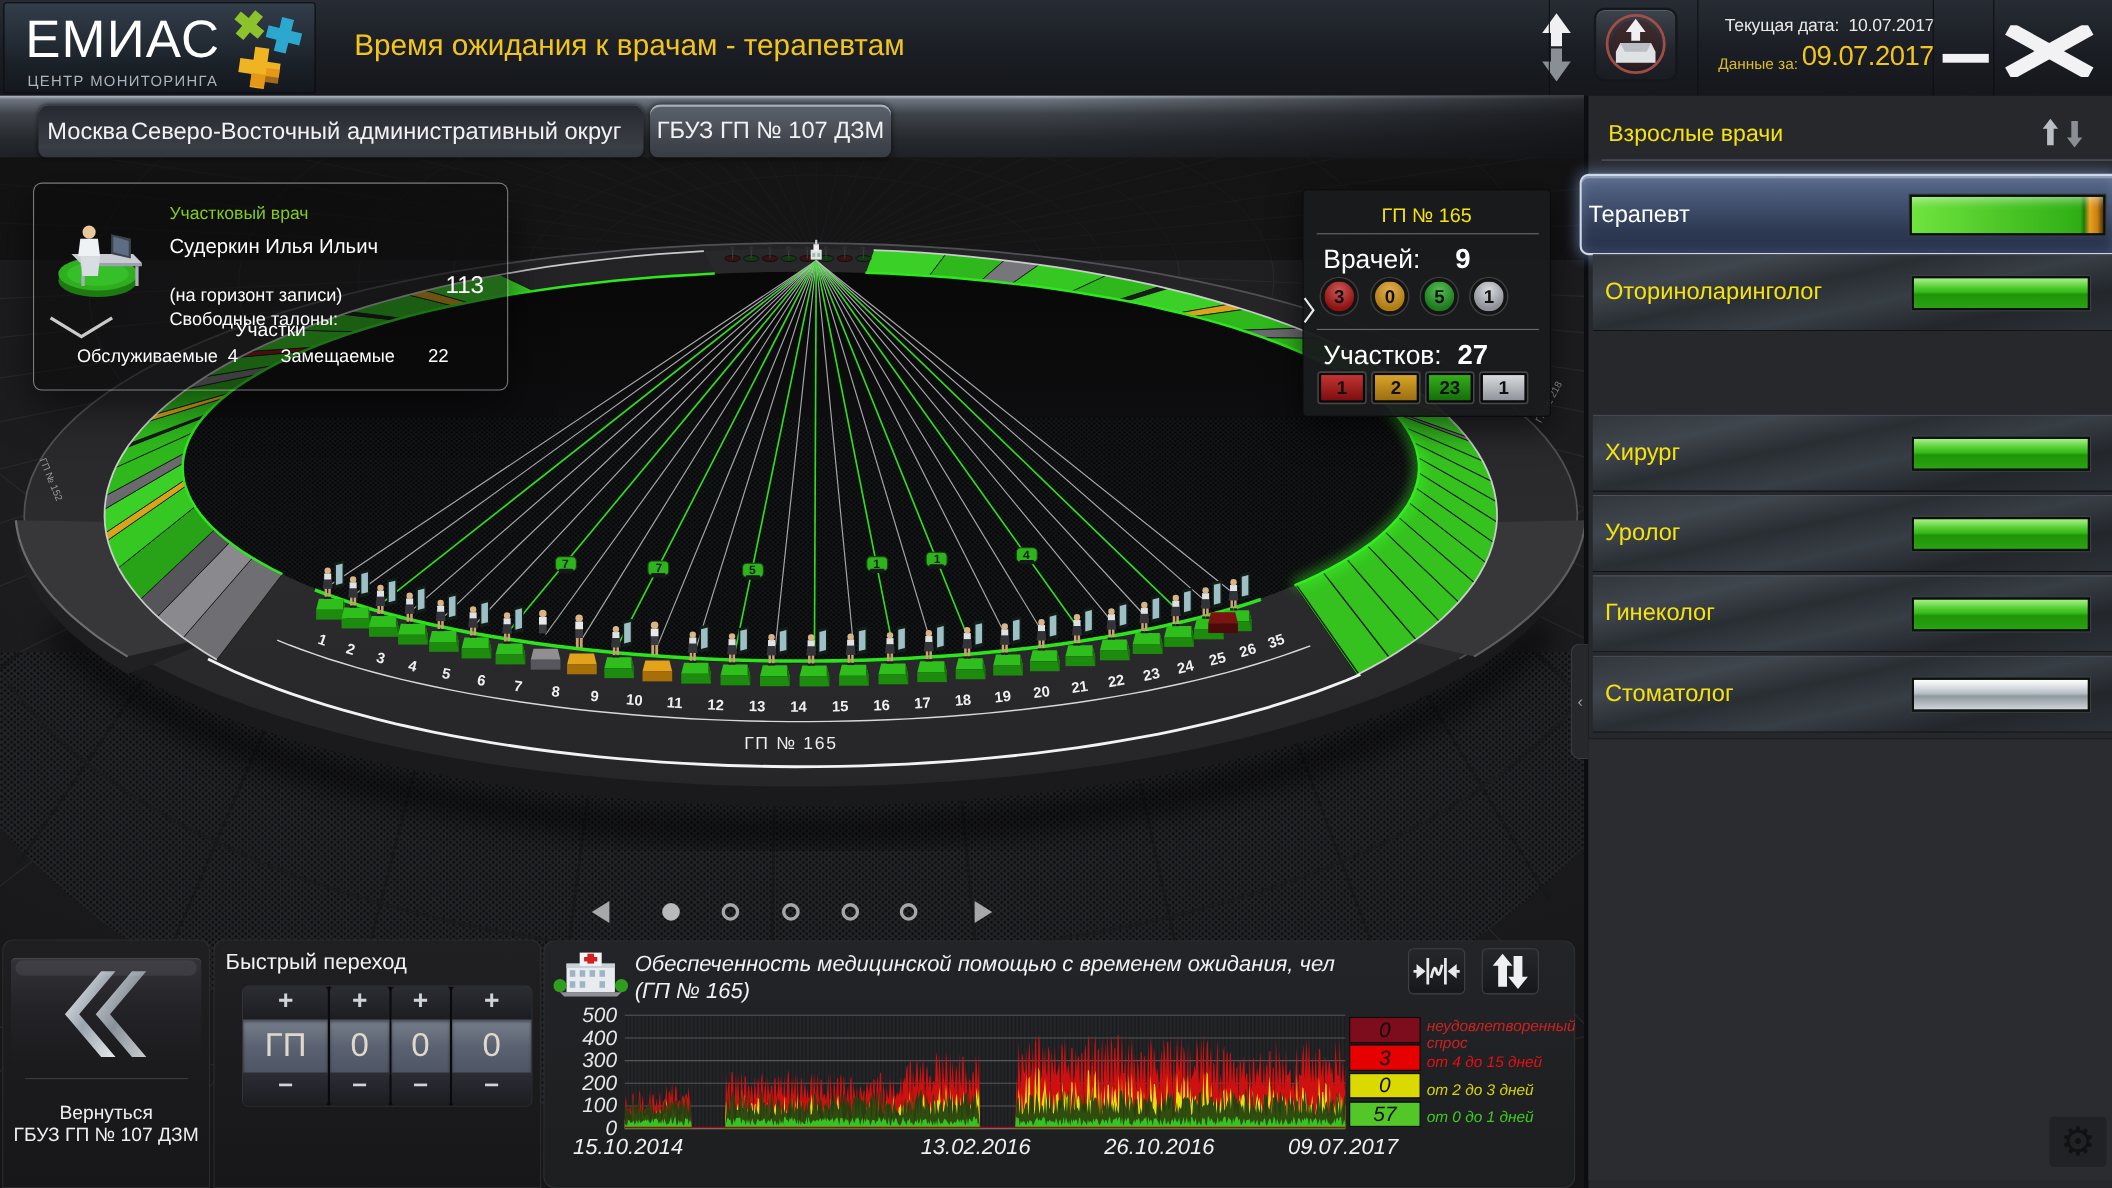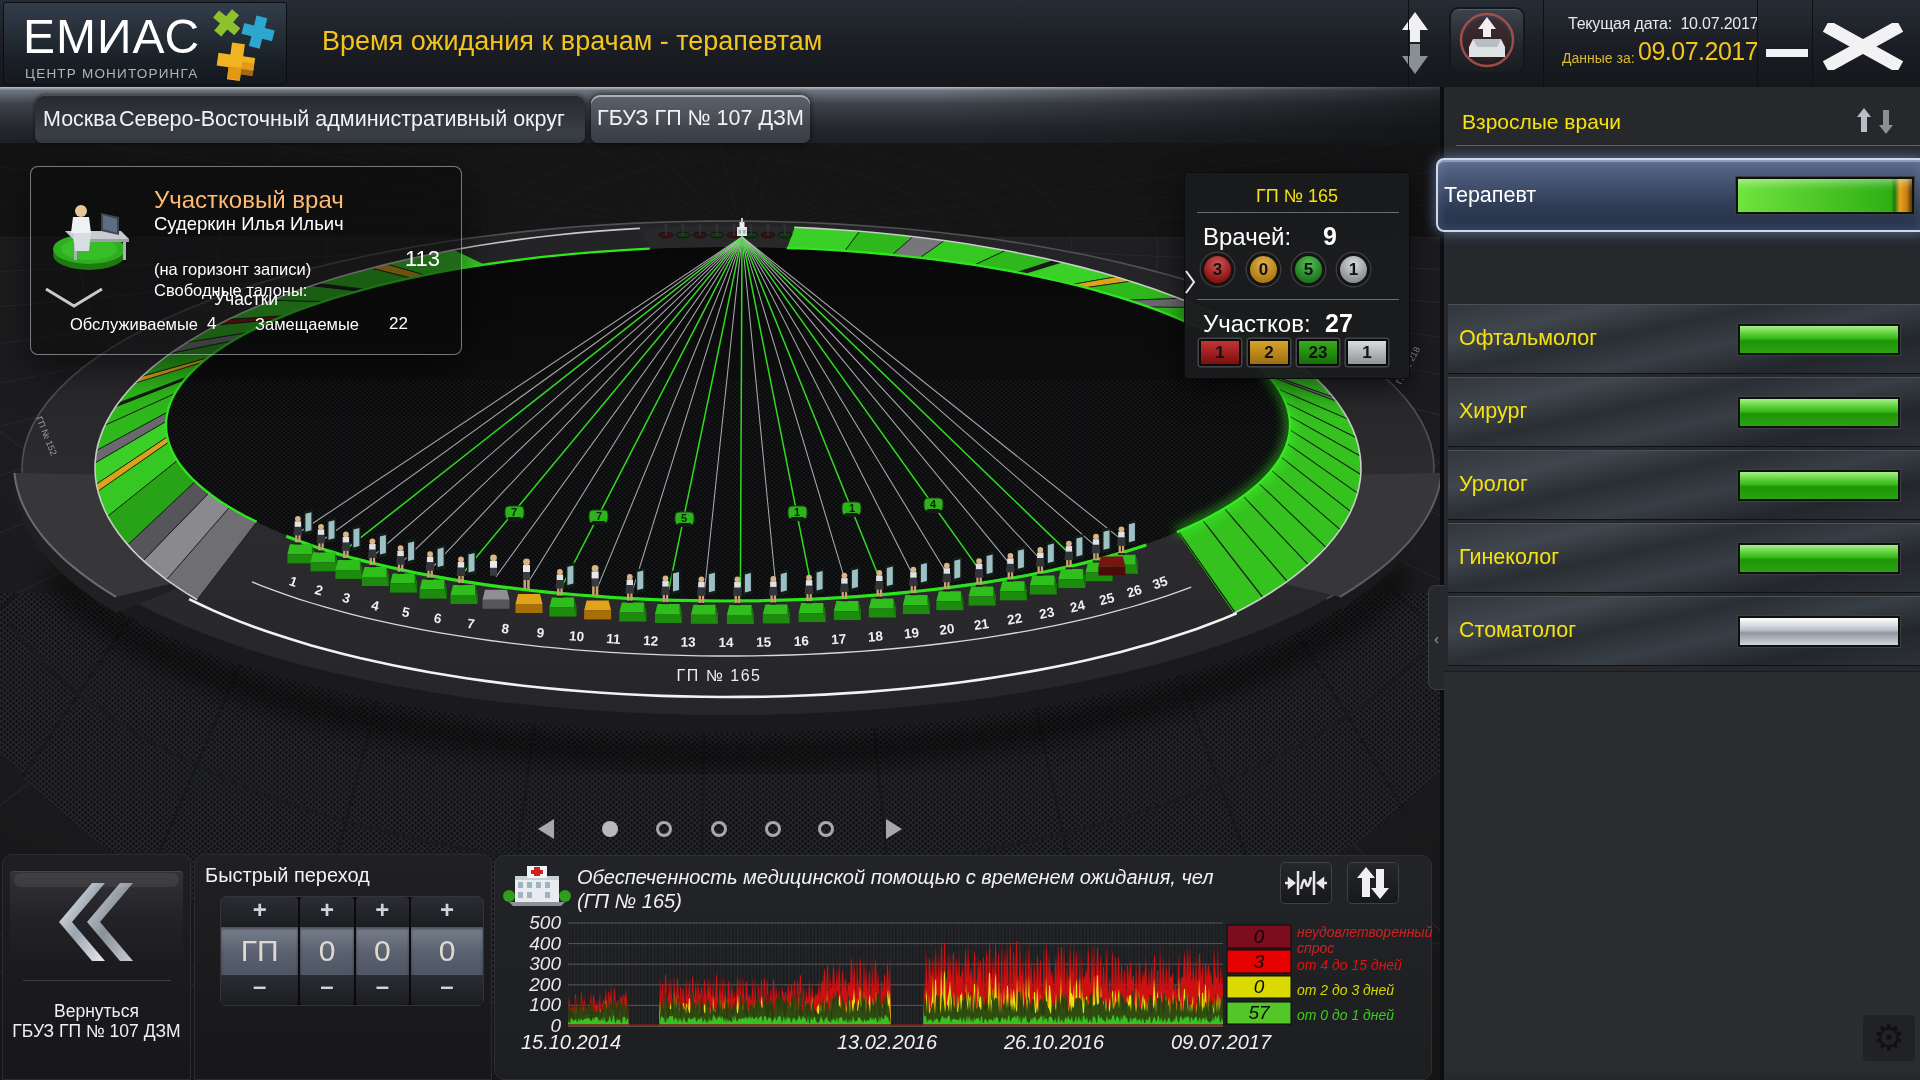--- a/index.html
+++ b/index.html
@@ -31,21 +31,21 @@
 .tab { position:absolute; top:8px; height:48px; border-radius:9px 9px 7px 7px; white-space:nowrap;
   background:linear-gradient(#26292f,#3a3e45 80%,#34383e); box-shadow:inset 0 1px 0 #4a4f57, 0 0 4px rgba(0,0,0,.6);
   color:#f2f2f4; font-size:21.5px; line-height:46px; text-align:center; }
 .tab.active { background:linear-gradient(#5d636d,#3f434b 75%,#383c43);
   box-shadow:inset 0 2px 0 #aab2bc, 0 0 6px rgba(0,0,0,.7); }
 
 
 #card { position:absolute; left:30px; top:166px; width:432px; height:189px;
   background:rgba(9,10,10,0.52); border:1.5px solid rgba(225,230,235,0.5); border-radius:8px;
   box-shadow:0 14px 40px rgba(0,0,0,0.55); color:#fff; }
-#card .yl { position:absolute; left:123px; top:19px; color:#fdba74; font-size:24px; }
+#card .yl { position:absolute; left:123px; top:19px; color:#84cc16; font-size:16px; }
 #card .nm { position:absolute; left:123px; top:46px; font-size:18.5px; }
 #card .s1 { position:absolute; left:123px; top:74px; font-size:16.5px;margin-top:40px; }
 #card .s2 { position:absolute; left:123px; top:93px; font-size:16.5px; }
 #card .v1 { position:absolute; left:374px; top:79px; font-size:22px; }
 #card .uch { position:absolute; left:0; top:122px; width:100%; text-align:center; font-size:17.5px; }
 #card .r1 { position:absolute; left:39px; top:148px; font-size:16.5px; }
 #card .r2 { position:absolute; left:176px; top:147px; font-size:17px; }
 #card .r3 { position:absolute; left:224px; top:148px; font-size:16.5px; }
 #card .r4 { position:absolute; left:358px; top:147px; font-size:17px; }
 
@@ -640,22 +640,22 @@
     <polygon points="32,26 25,17 29,17 29,2 35,2 35,17 39,17" fill="#8a8f96"></polygon>
   </svg>
   <div class="sep"></div>
   <div class="below"></div>
   <div class="row" style="top:71px">
         <div id="selrow">
           <div class="lab">Терапевт</div>
           <div class="bar"></div>
         </div>
       </div>
-  <div class="row" style="top:217px">
-        <div class="lab">Офтальмолог</div>
+  <div class="row" style="top:144px">
+        <div class="lab">Оториноларинголог</div>
         <div class="bar"></div>
       </div>
   <div class="row" style="top:290px">
         <div class="lab">Хирург</div>
         <div class="bar"></div>
       </div>
   <div class="row" style="top:363px">
         <div class="lab">Уролог</div>
         <div class="bar"></div>
       </div>

